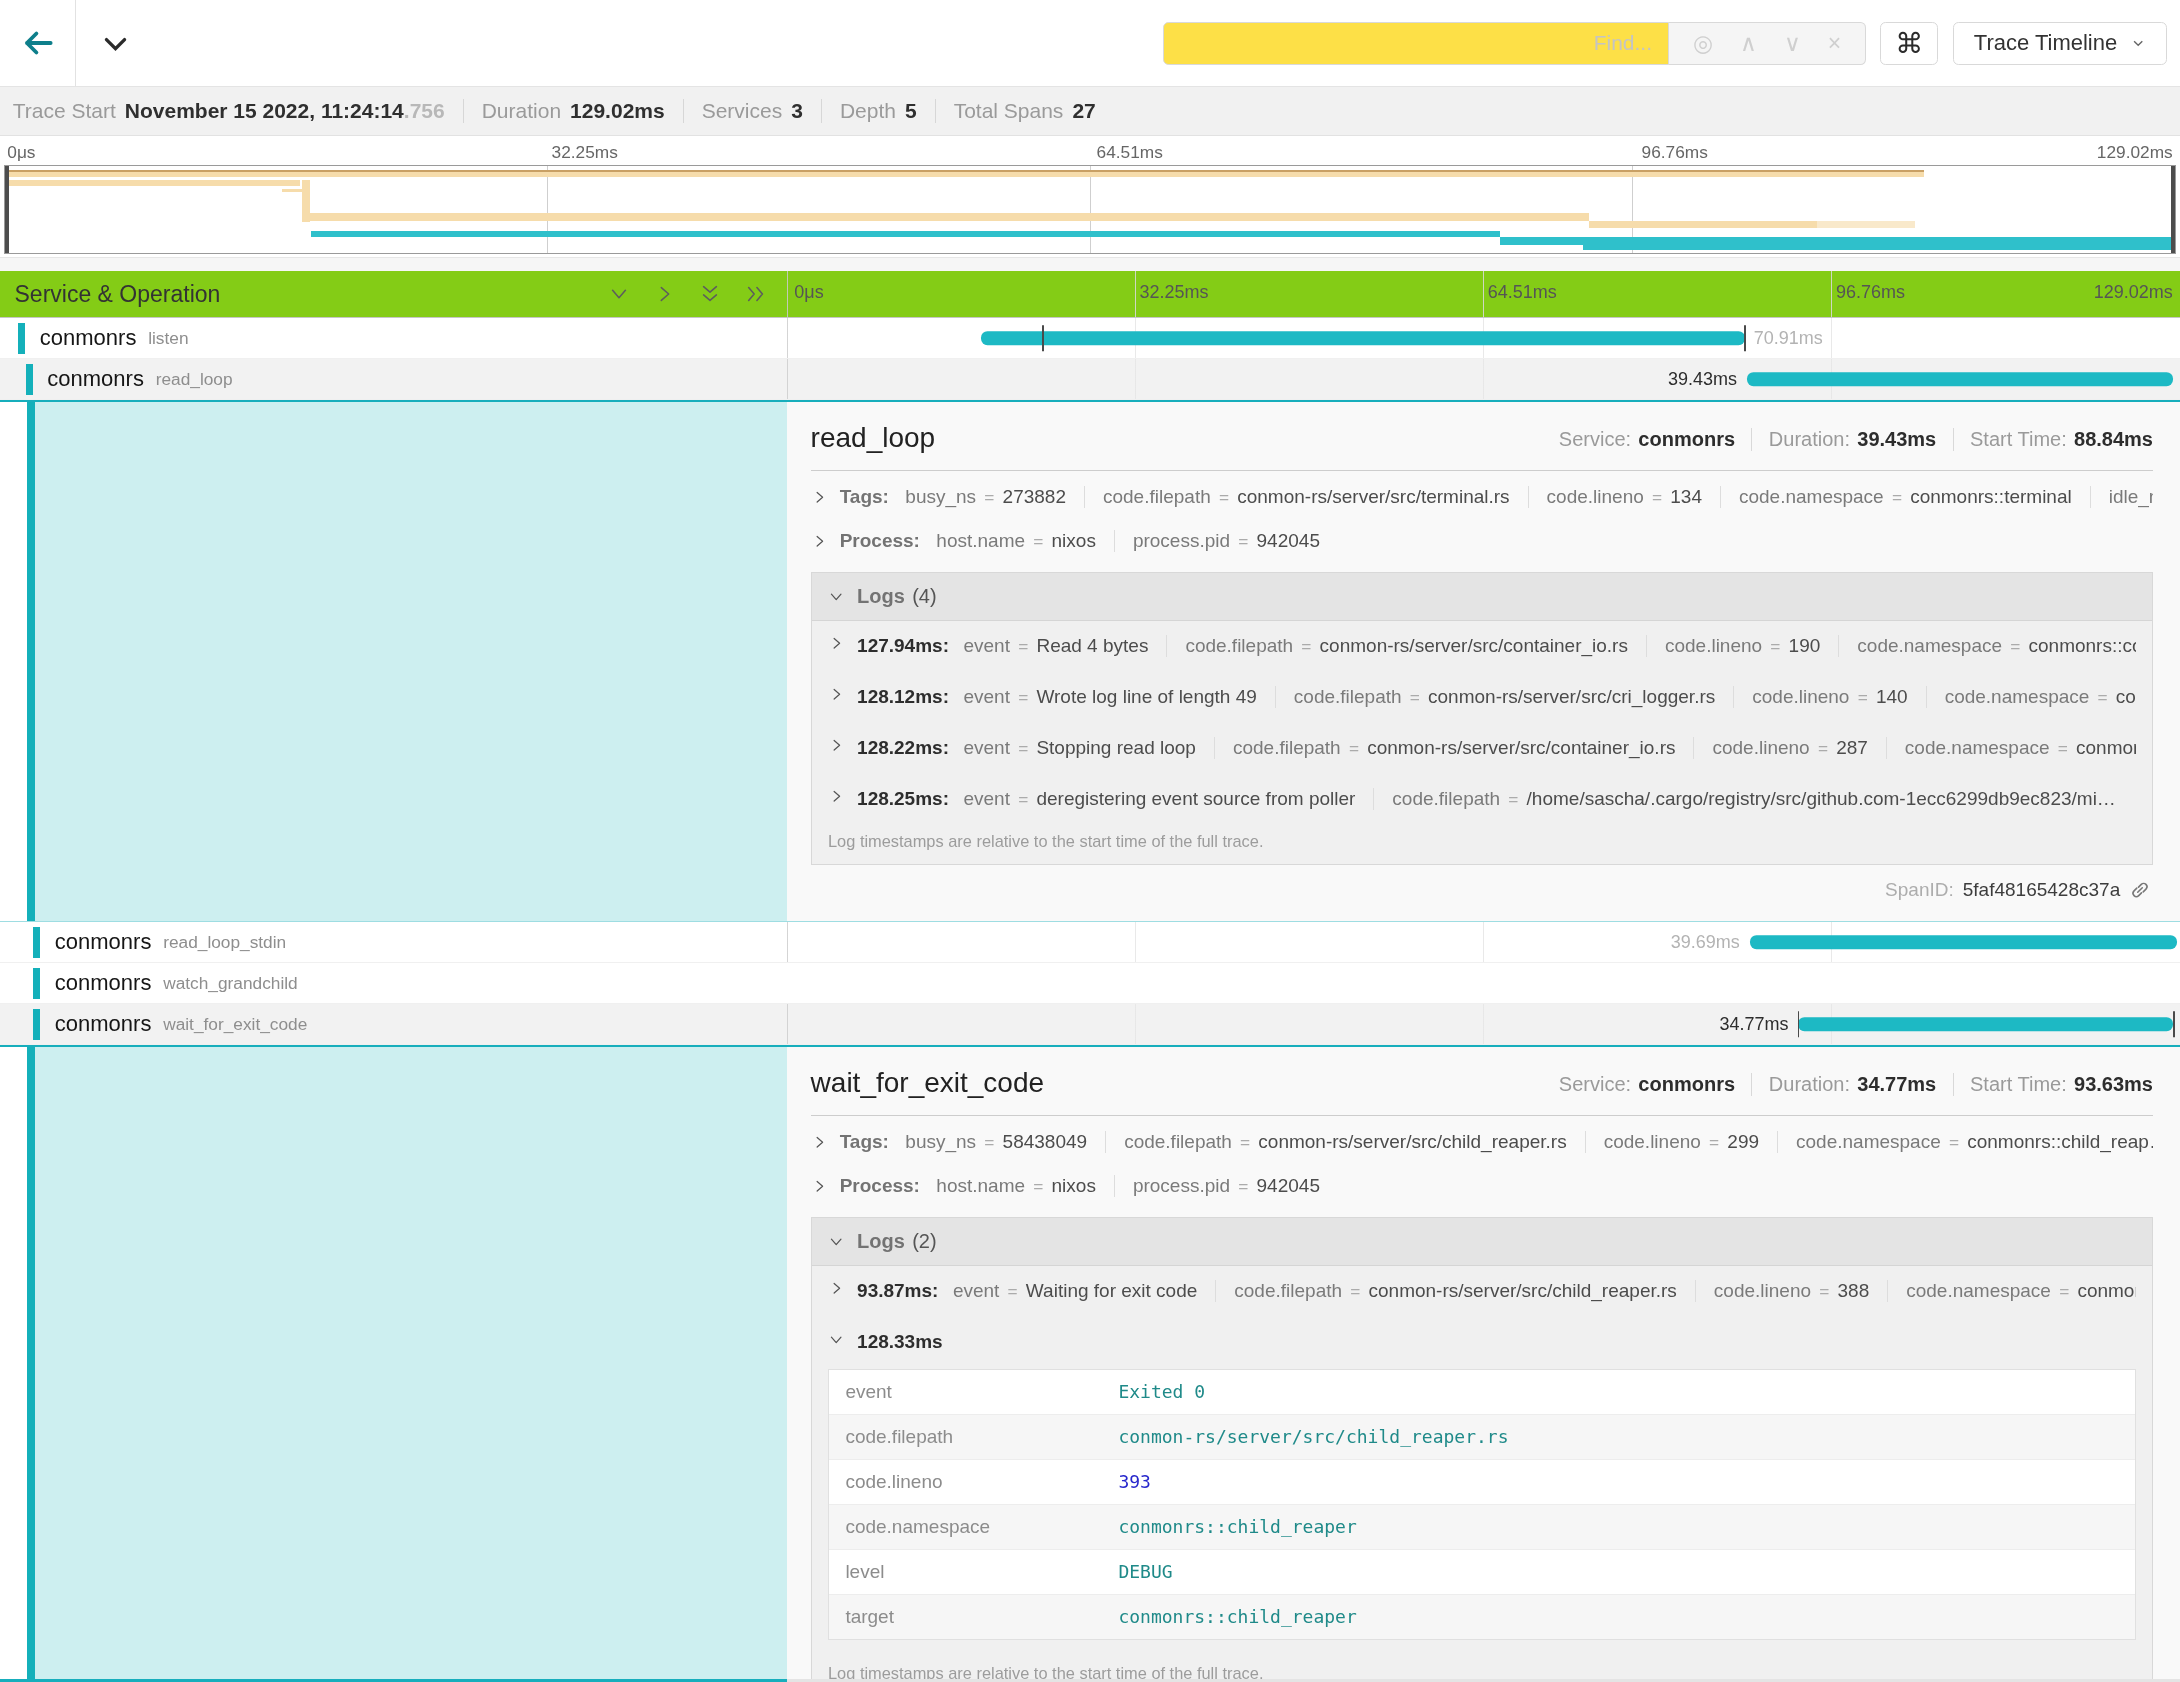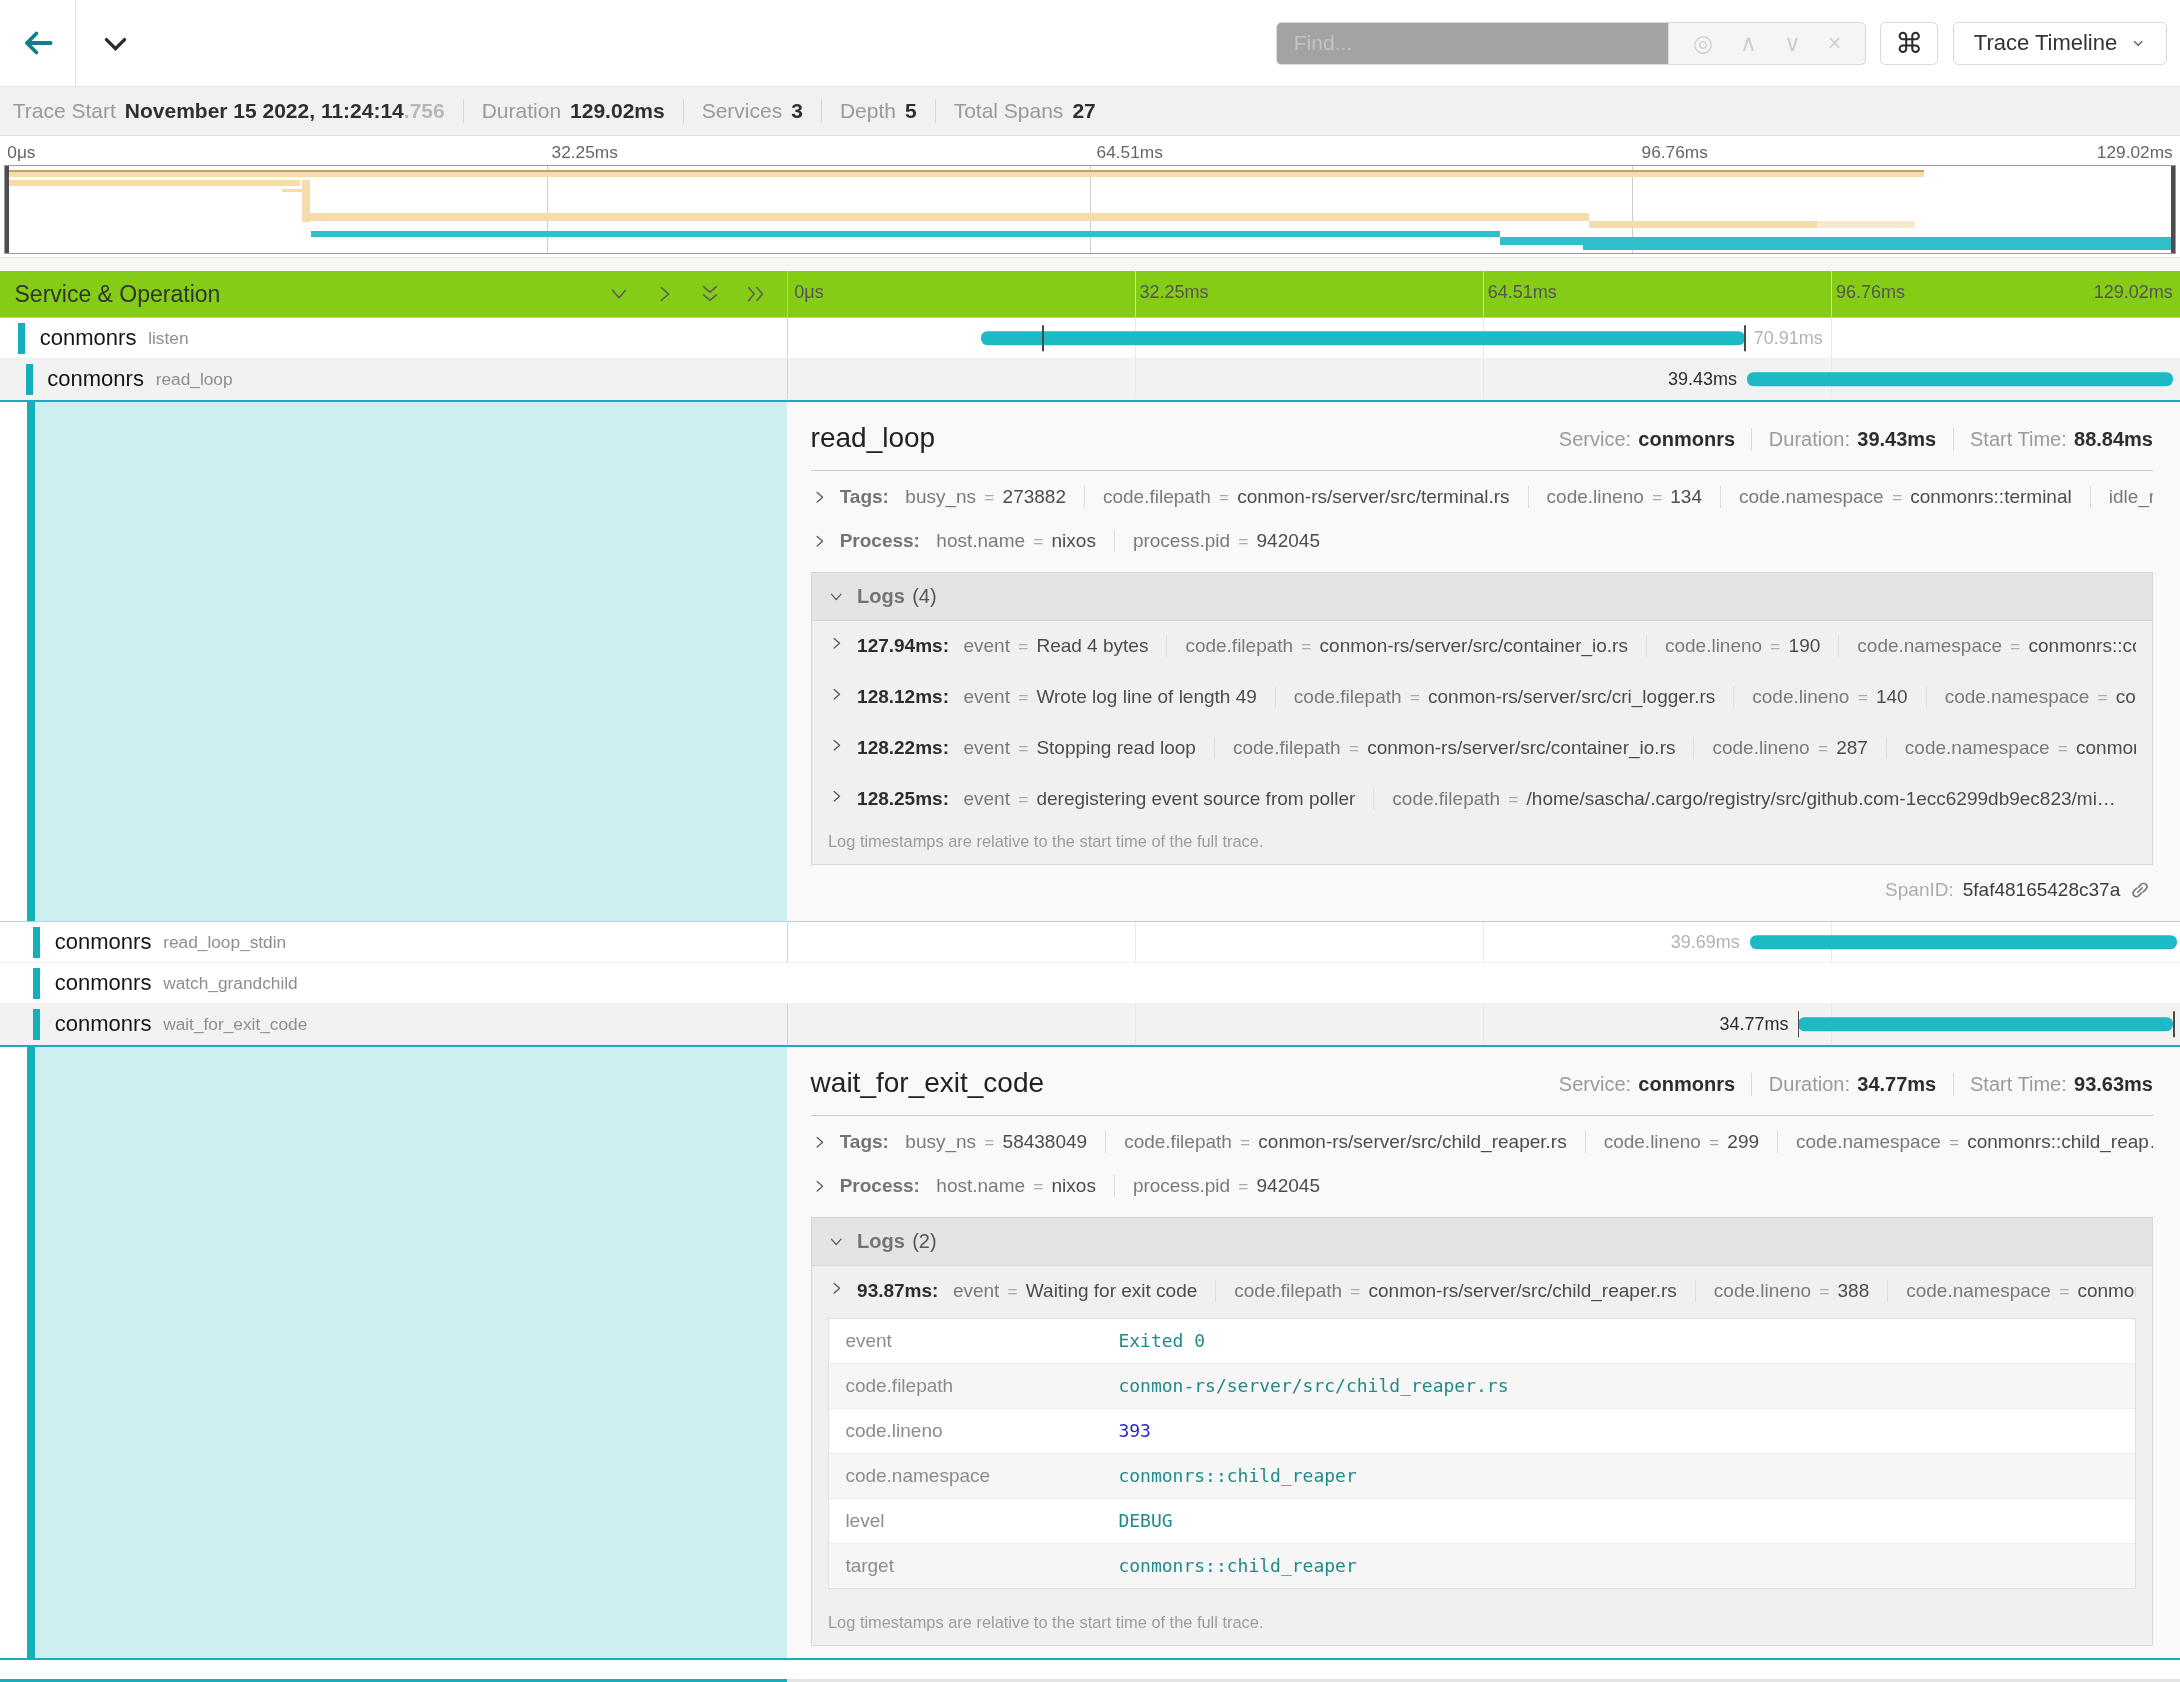--- a/index.html
+++ b/index.html
@@ -10,21 +10,21 @@
   .hdr { height:87px; display:flex; align-items:center; border-bottom:0.9px solid #e4e4e4; background:#fff; }
   .back { width:76px; height:100%; display:flex; align-items:center; justify-content:center; border-right:0.9px solid #e2e2e2; cursor:pointer; }
   .back svg { width:38px; height:38px; stroke:#0e7f8b; stroke-width:2.4; fill:none; stroke-linecap:round; stroke-linejoin:round; }
   .title-chev { margin:0 14.5px 0 23.6px; display:flex; align-items:center; }
   .title-chev svg { width:31px; height:31px; stroke:#2b2b2b; stroke-width:2.6; fill:none; stroke-linecap:round; }
   .title-block { display:flex; flex-direction:column; justify-content:center; }
   .trace-title { font-size:27px; font-weight:700; color:#232323; letter-spacing:0; }
   .trace-id { font-size:20px; color:#bdbdbd; margin-top:2.7px; }
   .hdr-spacer { flex:1; }
   .find-group { display:flex; height:43px; margin-right:14.5px; }
-  .find-input { width:393px; border:0.9px solid #d9d9d9; border-radius:5.5px 0 0 5.5px; padding:0 16.4px; font-size:21px; color:#444; font-family:"Liberation Sans", sans-serif; background:#a3a3a3; outline:none; }
+  .find-input { width:506px; border:0.9px solid #d9d9d9; border-radius:5.5px 0 0 5.5px; padding:0 16.4px; font-size:21px; color:#444; font-family:"Liberation Sans", sans-serif; background:#fde047; outline:none;text-align:right; }
   .find-input::placeholder { color:#c4c4c4; }
   .find-icons { display:flex; align-items:center; gap:27px; padding:0 23.6px; background:#f5f5f5; border:0.9px solid #d9d9d9; border-left:none; border-radius:0 5.5px 5.5px 0; color:#cfcfcf; font-size:23px; }
   .find-icons span { cursor:default; }
   .cmd-btn { width:58px; height:43px; border:0.9px solid #d9d9d9; border-radius:5.5px; background:#fff; font-size:28px; color:#2b2b2b; display:flex; align-items:center; justify-content:center; margin-right:14.5px; cursor:pointer; }
   .view-btn { height:43px; border:0.9px solid #d9d9d9; border-radius:5.5px; background:#fff; padding:0 20px; font-size:22px; color:#333; display:flex; gap:12.7px; align-items:center; margin-right:12.7px; cursor:pointer; }
   .view-btn svg { width:16.4px; height:16.4px; stroke:#666; stroke-width:2; fill:none; }
 
   
   .summary { height:49px; background:#f1f1f1; border-bottom:0.9px solid #e2e2e2; display:flex; align-items:center; padding:0 12.7px; font-size:21px; color:#9a9a9a; white-space:nowrap; }
   .sum-item { display:flex; align-items:baseline; }
@@ -476,20 +476,31 @@
               <span class="pairs">
                 <span class="pair"><span class="k">event</span><span class="eq">=</span><span class="v">Waiting for exit code</span></span>
                 <span class="pair"><span class="k">code.filepath</span><span class="eq">=</span><span class="v">conmon-rs/server/src/child_reaper.rs</span></span>
                 <span class="pair"><span class="k">code.lineno</span><span class="eq">=</span><span class="v">388</span></span>
                 <span class="pair"><span class="k">code.namespace</span><span class="eq">=</span><span class="v">conmon…</span></span>
               </span>
             </div>
 
           </div>
           <div class="has-table">
+            <div class="log-entry open">
+              <span class="chev">
+                <svg viewBox="0 0 24 24">
+                  <path d="M9 5l8 7-8 7"></path>
+                </svg>
+              </span>
+              <span class="ts">128.33ms</span>
+              <span class="pairs">
+                
+              </span>
+            </div>
             <div class="log-table">
               <div class="trow">
                   <span class="tk">event</span>
                   <span class="tv">Exited 0</span>
                 </div>
               <div class="trow">
                   <span class="tk">code.filepath</span>
                   <span class="tv">conmon-rs/server/src/child_reaper.rs</span>
                 </div>
               <div class="trow">

